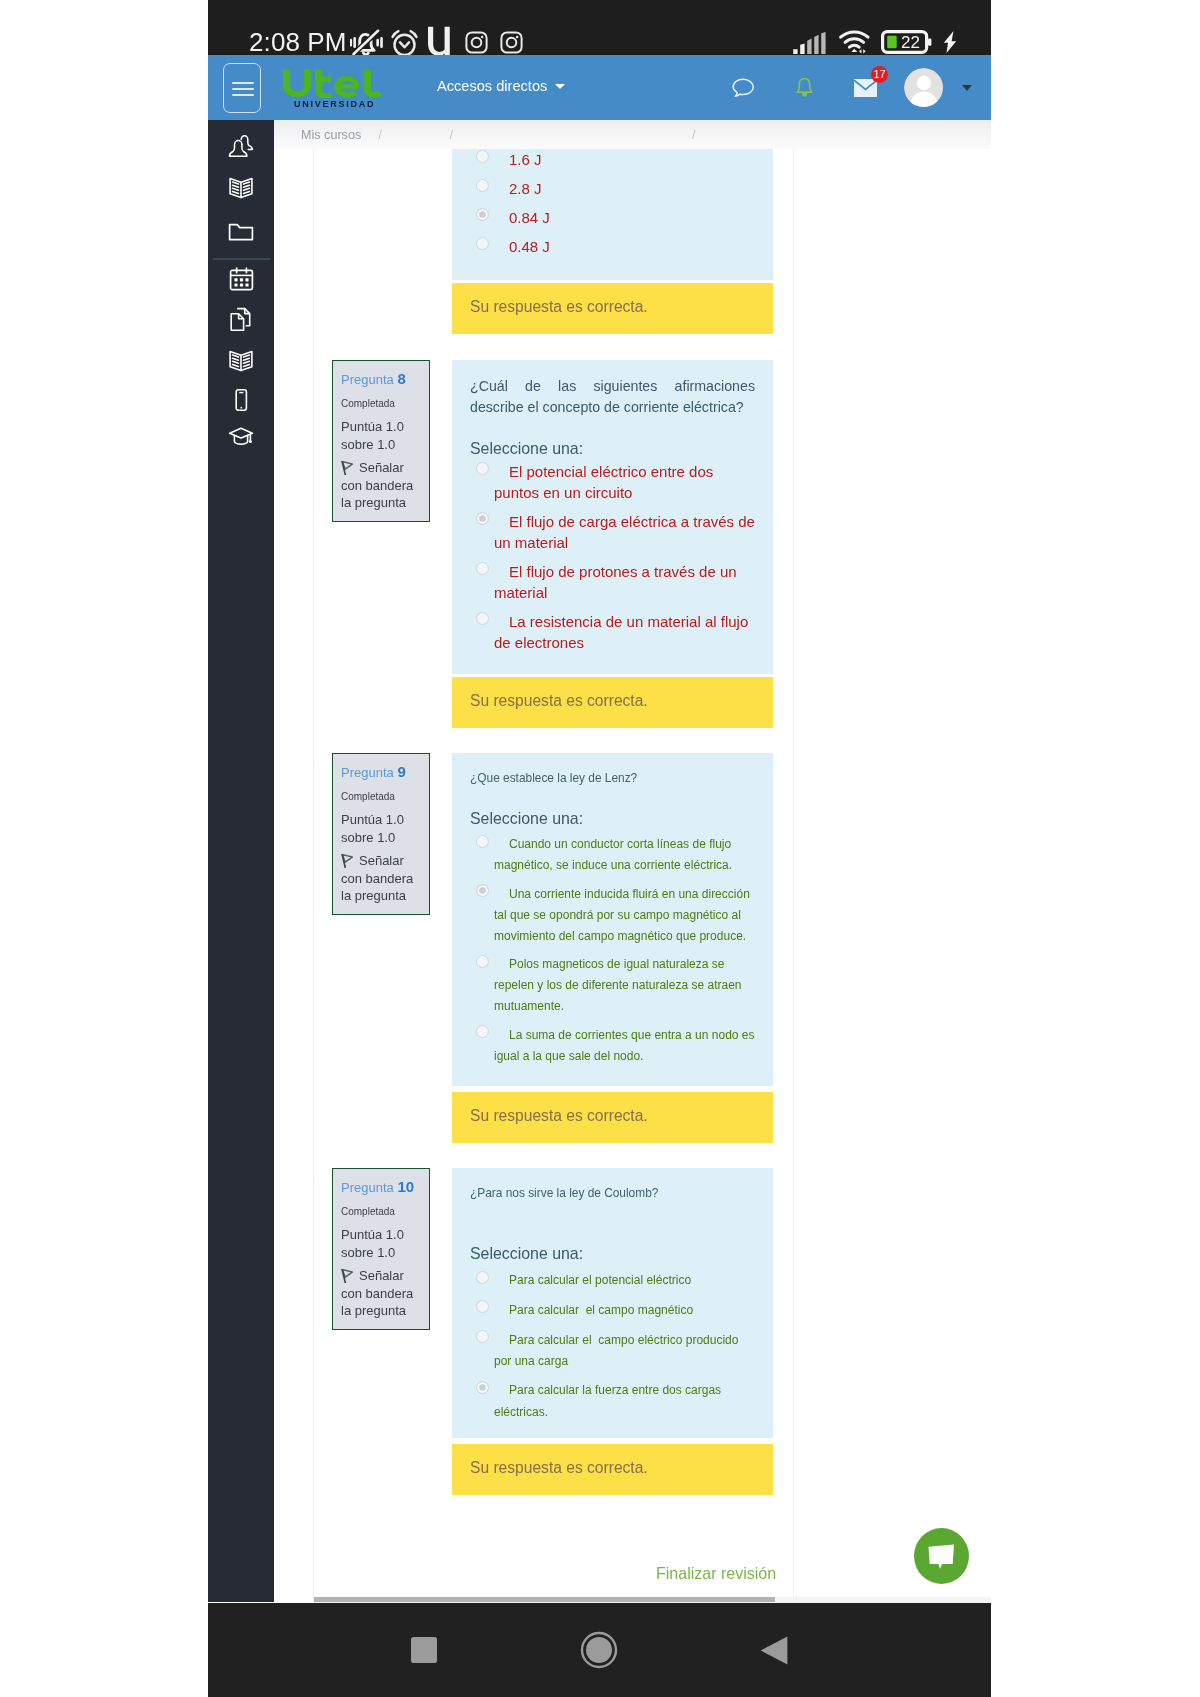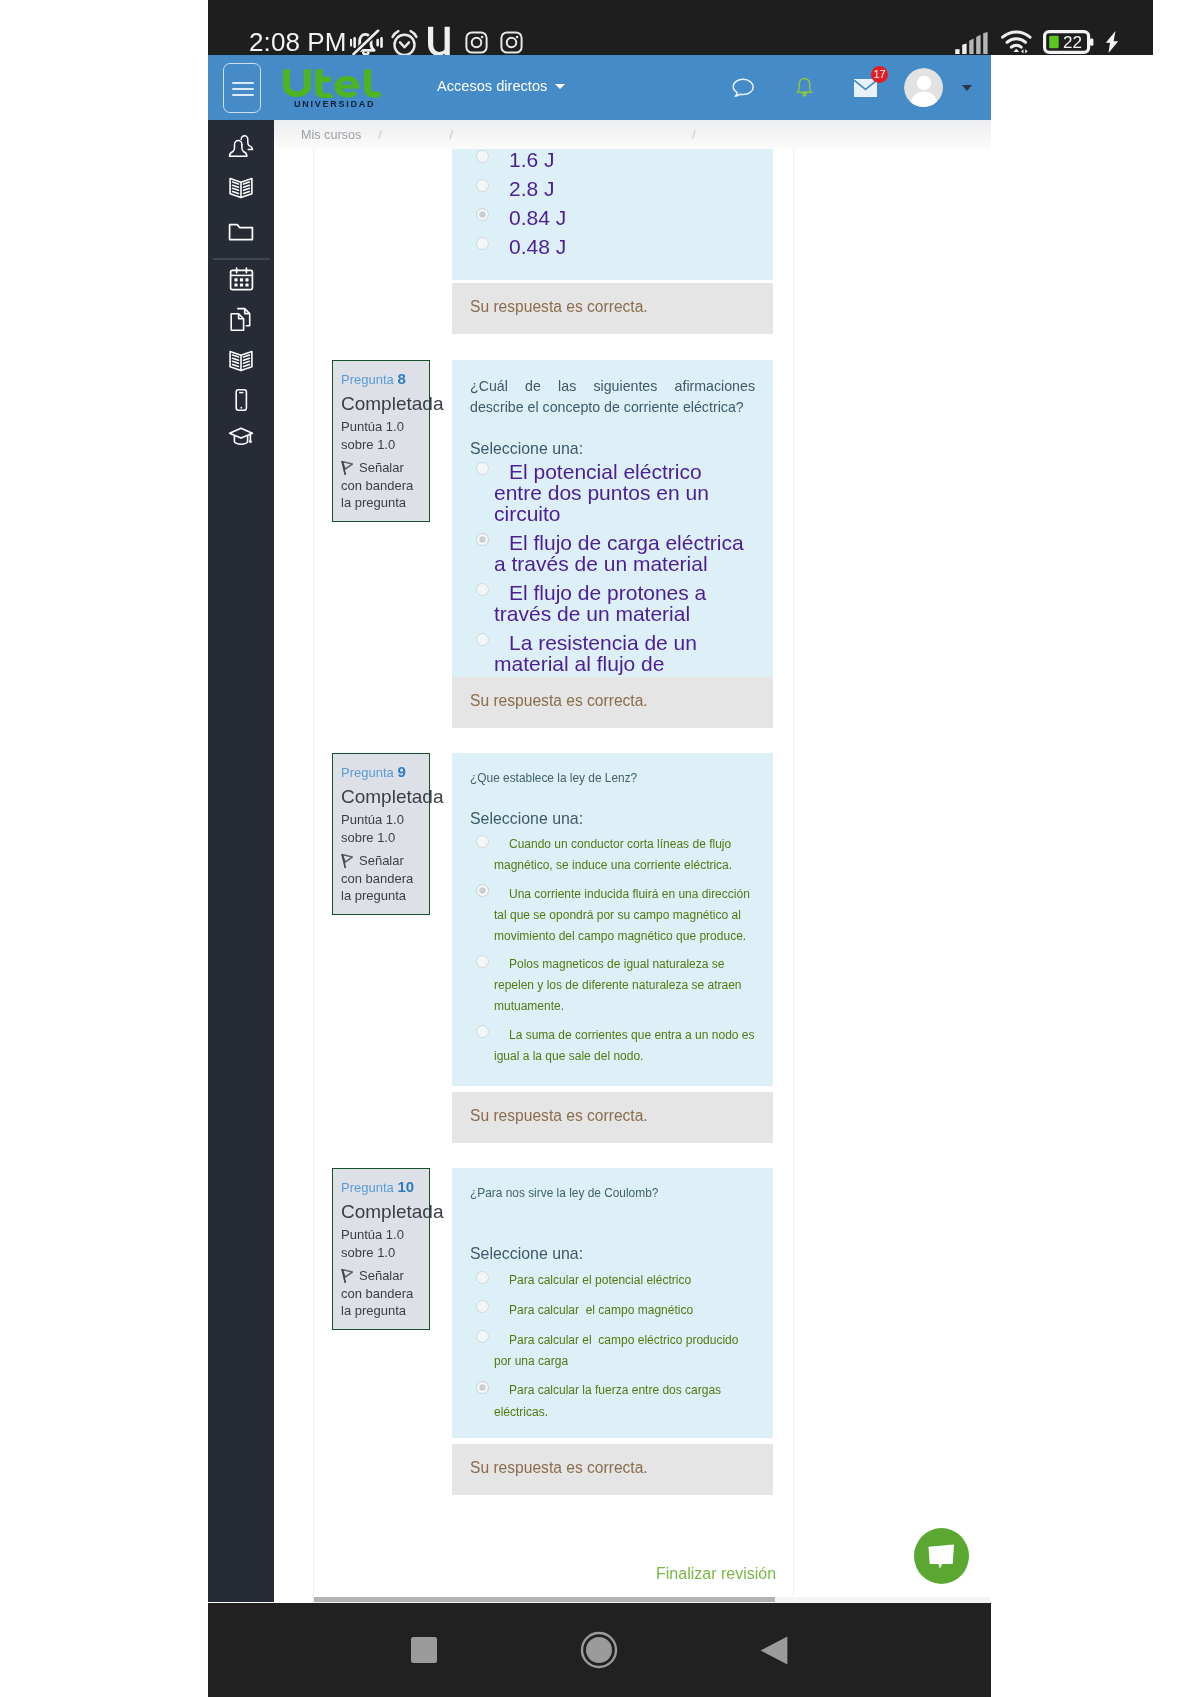--- a/index.html
+++ b/index.html
@@ -1,21 +1,21 @@
 <!DOCTYPE html>
 <html><head>
 <meta charset="utf-8">
 <title>UTEL Quiz Review</title>
 <style>
   html,body{margin:0;padding:0;}
   body{width:1200px;height:1697px;background:#ffffff;font-family:"Liberation Sans",sans-serif;overflow:hidden;}
   .phone{position:absolute;left:0;top:0;width:1200px;height:1697px;background:#ffffff;}
 
   
-  .statusbar{position:absolute;left:208px;top:0;width:945px;height:55px;background:#1e1e1e;display:flex;align-items:center;padding-top:29px;box-sizing:border-box;}
+  .statusbar{position:absolute;left:208px;top:0;width:783px;height:55px;background:#1e1e1e;display:flex;align-items:center;padding-top:29px;box-sizing:border-box;}
   .sb-left{display:flex;align-items:center;gap:6.5px;margin-left:41px;}
   .sb-time{color:#f2f2f2;font-size:26px;font-weight:400;letter-spacing:.1px;margin-right:-3px;}
   .sb-right{position:absolute;right:33px;display:flex;align-items:flex-end;gap:10px;}
 
   
   .appbar{position:absolute;left:208px;top:55px;width:783px;height:65px;background:#458bc8;}
   .burger{position:absolute;left:15px;top:8px;width:38px;height:50px;border:1.5px solid #cde0f2;border-radius:7px;box-sizing:border-box;}
   .burger i{position:absolute;left:8px;height:2px;background:#dbeaf6;border-radius:1px;}
   .burger i:nth-child(1){top:18px;width:22px;}
   .burger i:nth-child(2){top:24px;width:22px;}
@@ -42,44 +42,44 @@
   .crumb-sep{font-size:13px;color:#c5c9ce;margin:0 17px;}
 
   
   .content{position:absolute;left:274px;top:149px;width:717px;height:1451px;background:#ffffff;overflow:hidden;}
   .colline{position:absolute;top:0;width:1px;height:1451px;background:#eef0f3;}
   .colline.l{left:39px;}
   .colline.r{left:519px;}
   .qinfo{position:absolute;left:58.8px;width:98px;background:#dde1e7;border:1px solid #14532d;box-sizing:border-box;padding:9px 8px 9px 8px;}
   .qinfo .qno{font-size:13px;color:#5b9bd5;margin-bottom:0;white-space:nowrap;line-height:17px;}
   .qinfo .qno b{font-weight:700;font-size:15px;color:#2e7cc4;}
-  .qinfo .qstate{font-size:19px;color:#3b3f45;margin-top:7px;line-height:17px;}
+  .qinfo .qstate{font-size:10px;color:#3b3f45;margin-top:7px;line-height:17px;}
   .qinfo .qmark{font-size:13px;color:#3b3f45;line-height:18.2px;margin-top:6px;}
   .qinfo .qflag{font-size:13px;color:#3b3f45;line-height:17.4px;margin-top:5px;}
   .flagicon{display:inline-block;width:12px;height:14px;margin-right:6px;vertical-align:-3px;position:relative;}
   .flagicon svg{position:absolute;left:0;top:0;}
 
   .qbody{position:absolute;left:178px;width:321px;background:#ddf0f7;box-sizing:border-box;padding:16px 18px 21px 18px;}
   .qtext{font-size:14.2px;line-height:21px;color:#3c5a6b;text-align:justify;}
   .qprompt{font-size:15.9px;color:#3c5a6b;margin-top:20px;margin-bottom:0;line-height:21px;}
   .qprompt + .ans{margin-top:2px;}
-  .ans{position:relative;padding-left:24px;text-indent:15px;font-size:21px;line-height:21px;color:#4c1d95;margin-top:8px;}
+  .ans{position:relative;padding-left:24px;text-indent:15px;font-size:15px;line-height:21px;color:#b91c1c;margin-top:8px;}
   .ans .radio{position:absolute;left:5.7px;top:0.5px;width:13px;height:13px;border-radius:50%;background:#f2f6f7;border:1px solid #cfd8dc;box-sizing:border-box;text-indent:0;}
   .ans .radio.sel{background:#c8ced2;box-shadow:inset 0 0 0 2.2px #f7fafb;}
   .ans .txt{display:inline;white-space:pre-wrap;}
 
   .qtext.small{font-size:11.9px;line-height:19px;text-align:left;color:#41626f;}
   .ans.small{font-size:12px;line-height:21px;color:#4d7c0f;}
   .q9body .qprompt + .ans{margin-top:5px;}
   .q9body .ans{margin-top:7.4px;}
   .ans.small{line-height:21.1px;}
   .q10prompt{margin-top:40px;}
   .q10body .qprompt + .ans{margin-top:6px;}
   .q10body .ans{margin-top:8.7px;}
-  .fback{position:absolute;left:178px;width:321px;background:#e5e5e5;box-sizing:border-box;padding:13px 18px;font-size:15.6px;color:#8a6d4b;line-height:21px;}
+  .fback{position:absolute;left:178px;width:321px;background:#fde047;box-sizing:border-box;padding:13px 18px;font-size:15.6px;color:#8a6d4b;line-height:21px;}
 
   
   .q7body{left:178px;top:-8px;padding-top:0;height:139px;}
   .q7fb{left:178px;top:134px;height:51px;}
   .q8info{left:58px;top:211px;}
   .q8body{left:178px;top:211px;}
   .q8fb{left:178px;top:528px;height:51px;}
   .q9info{left:58px;top:604px;}
   .q9body{left:178px;top:604px;padding-bottom:19px;}
   .q9fb{left:178px;top:943px;height:51px;}

